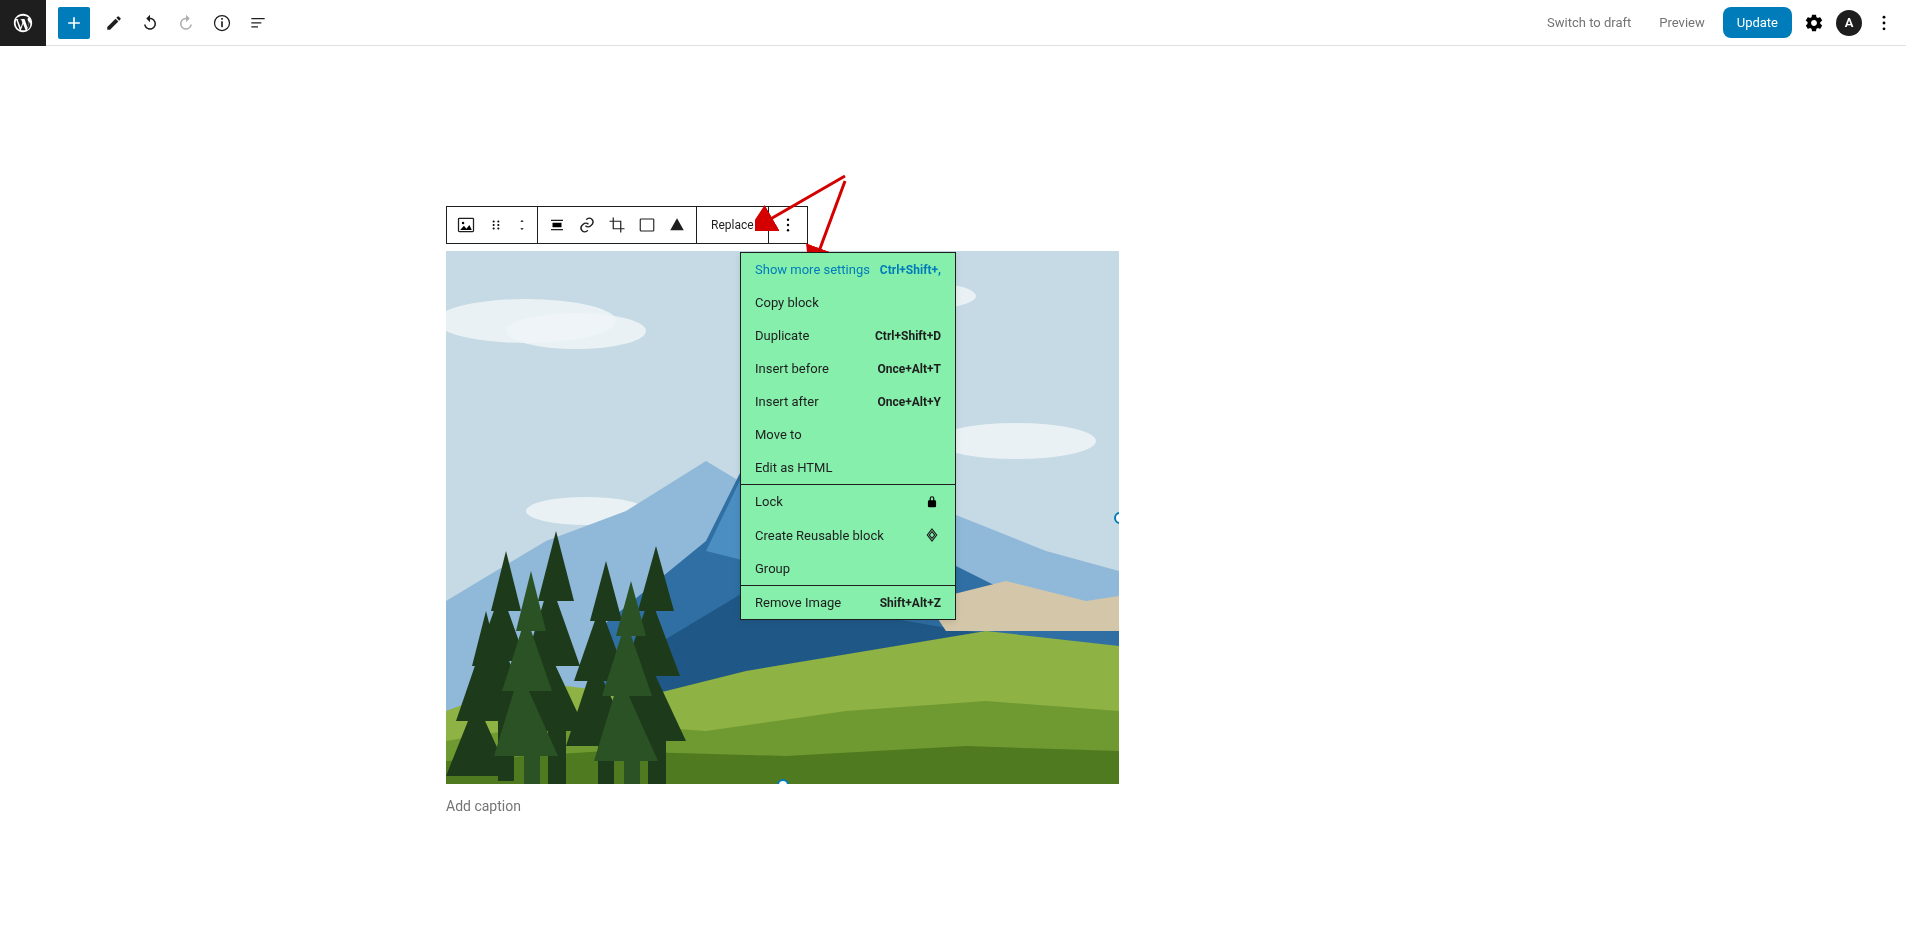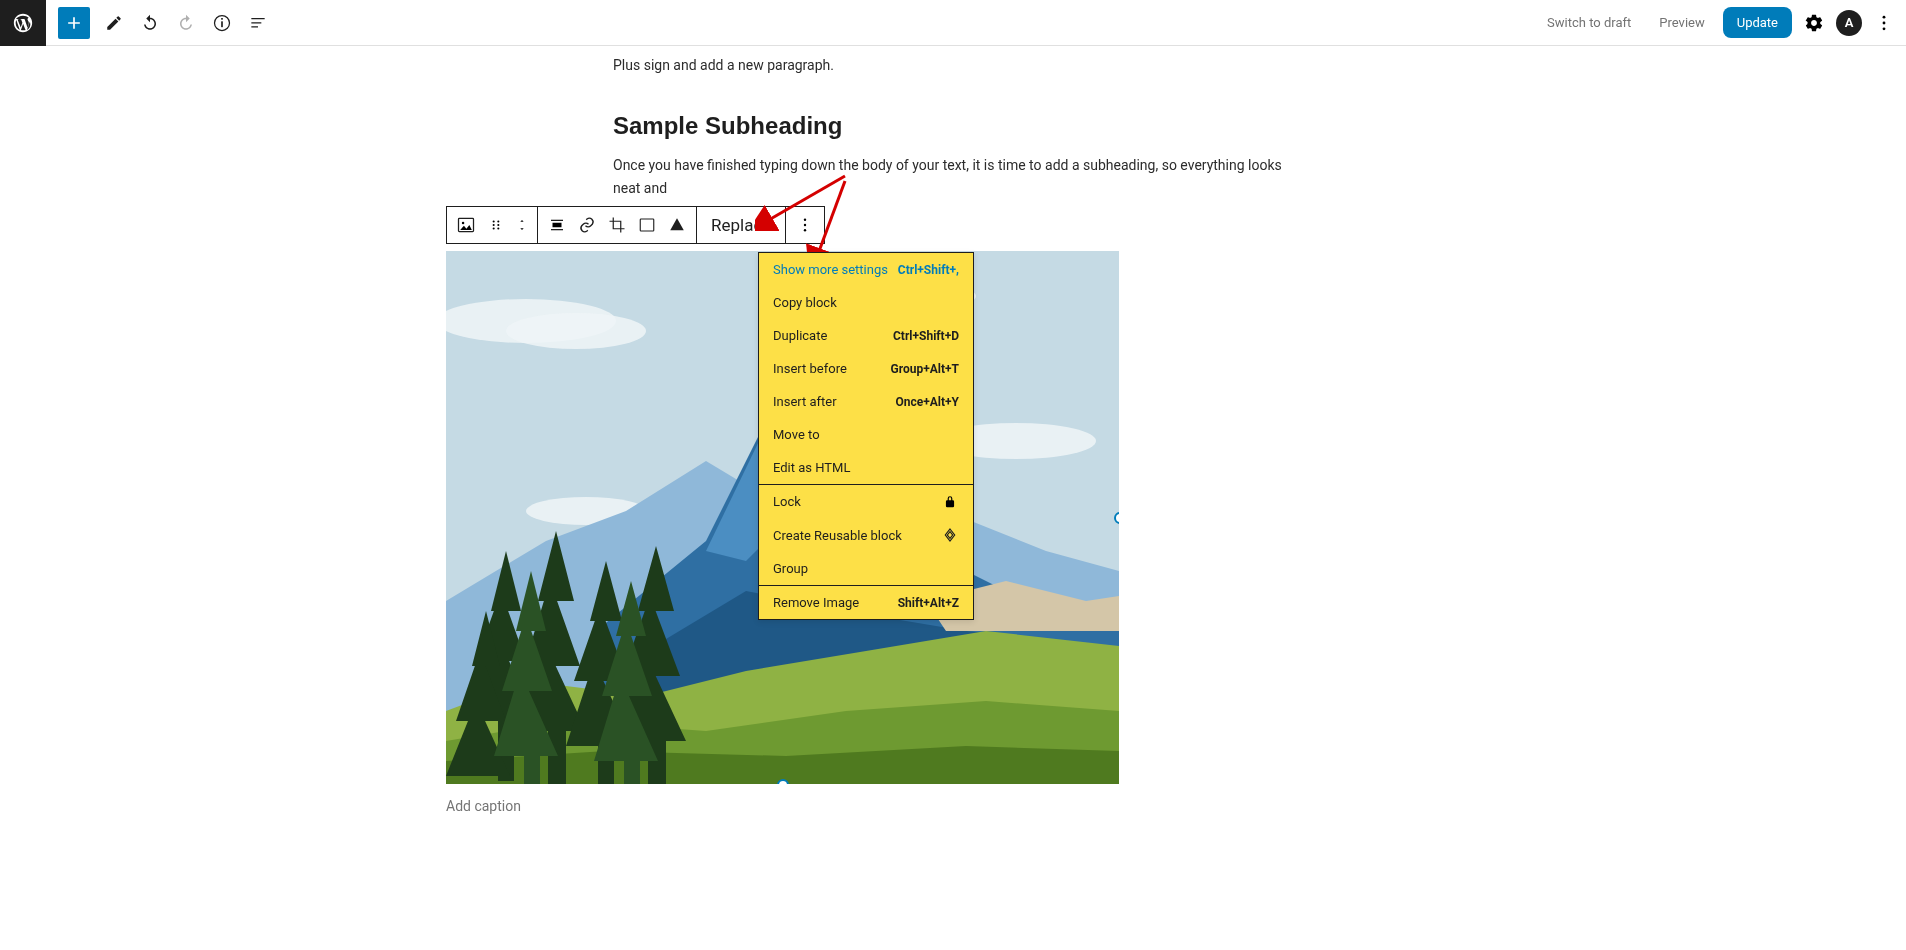--- a/index.html
+++ b/index.html
@@ -27,27 +27,27 @@
 .para { font-size: 14px; color: #2c2c2c; line-height: 1.6; }
 .subheading { font-size: 24px; font-weight: 700; margin-top: 36px; margin-bottom: 14px; font-family: Verdana, Geneva, sans-serif; }
 
 
 .block-toolbar { position: absolute; left: 446px; top: 160px; height: 38px; display: flex; background: #fff; border: 1px solid #1e1e1e; }
 .bt-group { display: flex; align-items: center; border-right: 1px solid #1e1e1e; padding: 0 4px; }
 .bt-group:last-child { border-right: none; }
 .bt-item { width: 28px; height: 28px; display: flex; align-items: center; justify-content: center; cursor: pointer; margin: 0 1px; }
 .bt-stack { width: 18px; display:flex; flex-direction:column; align-items:center; justify-content:center; }
 .bt-stack .small-icon { display:block; line-height:0; }
-.bt-text { font-size: 17px; padding: 0 10px; cursor: pointer; }
+.bt-text { font-size: 12px; padding: 0 10px; cursor: pointer; }
 
 
 .arrow { position: absolute; pointer-events: none; }
 
 
-.dropdown { position: absolute; left: 758px; top: 206px; width: 216px; background: #fde047; border: 1px solid #1e1e1e; box-shadow: 0 2px 6px rgba(0,0,0,0.1); font-size: 13px; }
+.dropdown { position: absolute; left: 740px; top: 206px; width: 216px; background: #86efac; border: 1px solid #1e1e1e; box-shadow: 0 2px 6px rgba(0,0,0,0.1); font-size: 13px; }
 .dd-item { display: flex; align-items: center; justify-content: space-between; padding: 9px 14px; cursor: pointer; }
 .dd-item.highlighted { color: #007cba; }
 .dd-item .shortcut { font-size: 12px; color: inherit; font-weight: bold; }
 .dd-sep { height: 1px; background: #1e1e1e; }
 .dd-icon { width: 18px; display:flex; align-items:center; justify-content:center; }
 
 
 .image-block { position: absolute; left: 446px; top: 205px; width: 587px; }
 .image-canvas { width: 673px; height: 533px; position: relative; overflow: hidden; }
 .img-handle { position: absolute; width: 12px; height: 12px; border: 2px solid #007cba; background: #fff; border-radius: 50%; }
@@ -116,25 +116,20 @@
       <svg width="20" height="20" viewBox="0 0 24 24">
           <circle cx="12" cy="5" r="1.7"></circle>
           <circle cx="12" cy="12" r="1.7"></circle>
           <circle cx="12" cy="19" r="1.7"></circle>
         </svg>
     </div>
   </div>
 </div>
 
 <div class="editor">
-  <div class="content">
-    <p class="para">Plus sign and add a new paragraph.</p>
-    <h2 class="subheading">Sample Subheading</h2>
-    <p class="para">Once you have finished typing down the body of your text, it is time to add a subheading, so everything looks neat and</p>
-  </div>
 
   <div class="image-block">
     <div class="image-canvas">
       <svg width="673" height="533" viewBox="0 0 673 533">
         <rect class="sky" width="673" height="533"></rect>
 
         <ellipse class="cloud" cx="80" cy="70" rx="90" ry="22"></ellipse>
         <ellipse class="cloud" cx="130" cy="80" rx="70" ry="18"></ellipse>
         <ellipse class="cloud" cx="470" cy="45" rx="60" ry="14"></ellipse>
         <ellipse class="cloud" cx="570" cy="190" rx="80" ry="18"></ellipse>
@@ -267,21 +262,21 @@
     </div>
     <div class="dd-item">
       <span>Copy block</span>
     </div>
     <div class="dd-item">
       <span>Duplicate</span>
       <span class="shortcut">Ctrl+Shift+D</span>
     </div>
     <div class="dd-item">
       <span>Insert before</span>
-      <span class="shortcut">Group+Alt+T</span>
+      <span class="shortcut">Once+Alt+T</span>
     </div>
     <div class="dd-item">
       <span>Insert after</span>
       <span class="shortcut">Once+Alt+Y</span>
     </div>
     <div class="dd-item">
       <span>Move to</span>
     </div>
     <div class="dd-item">
       <span>Edit as HTML</span>

